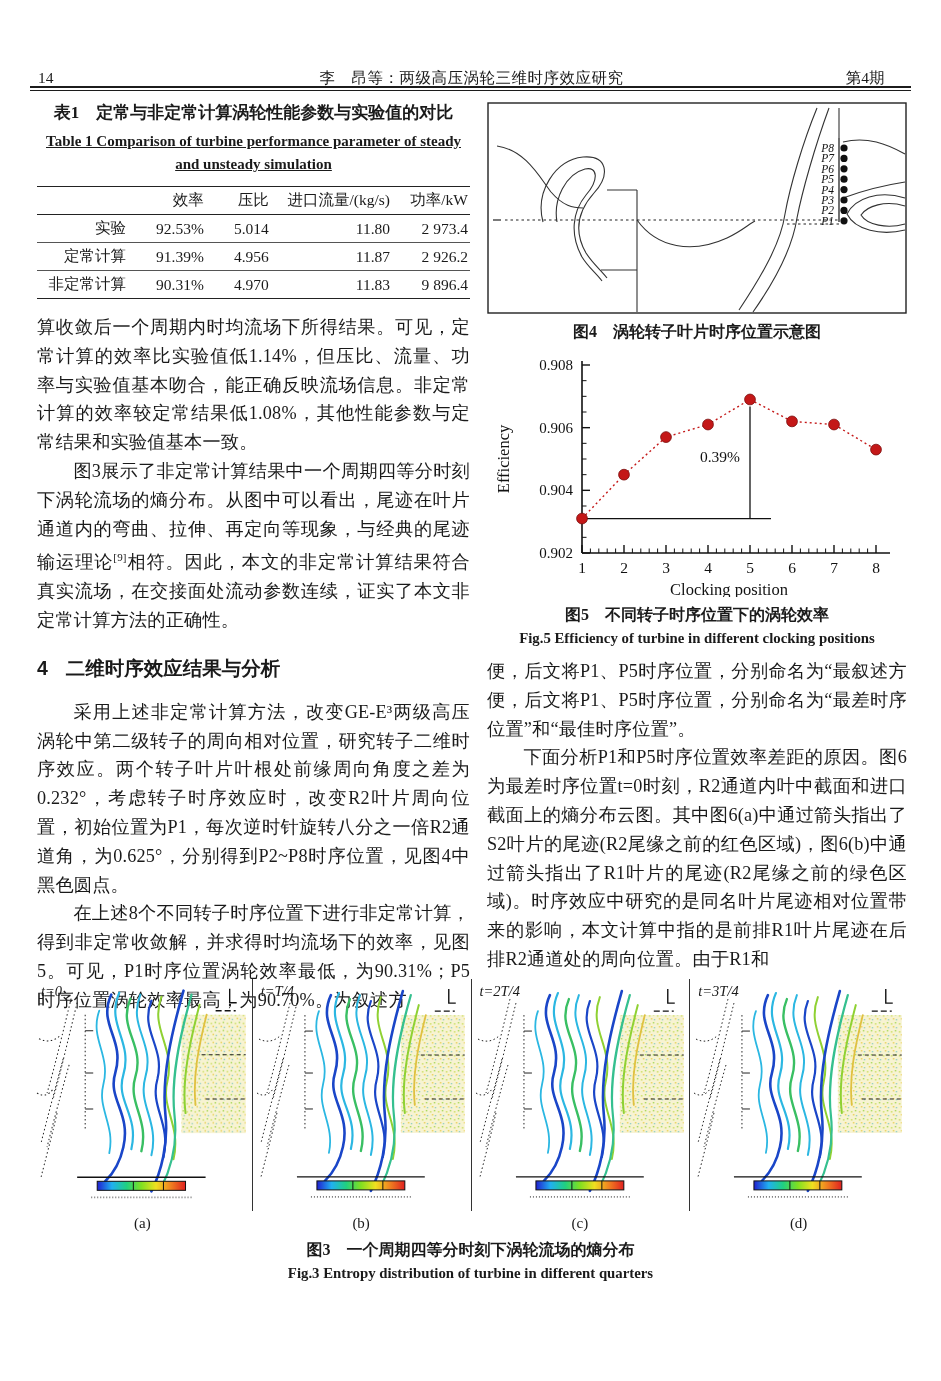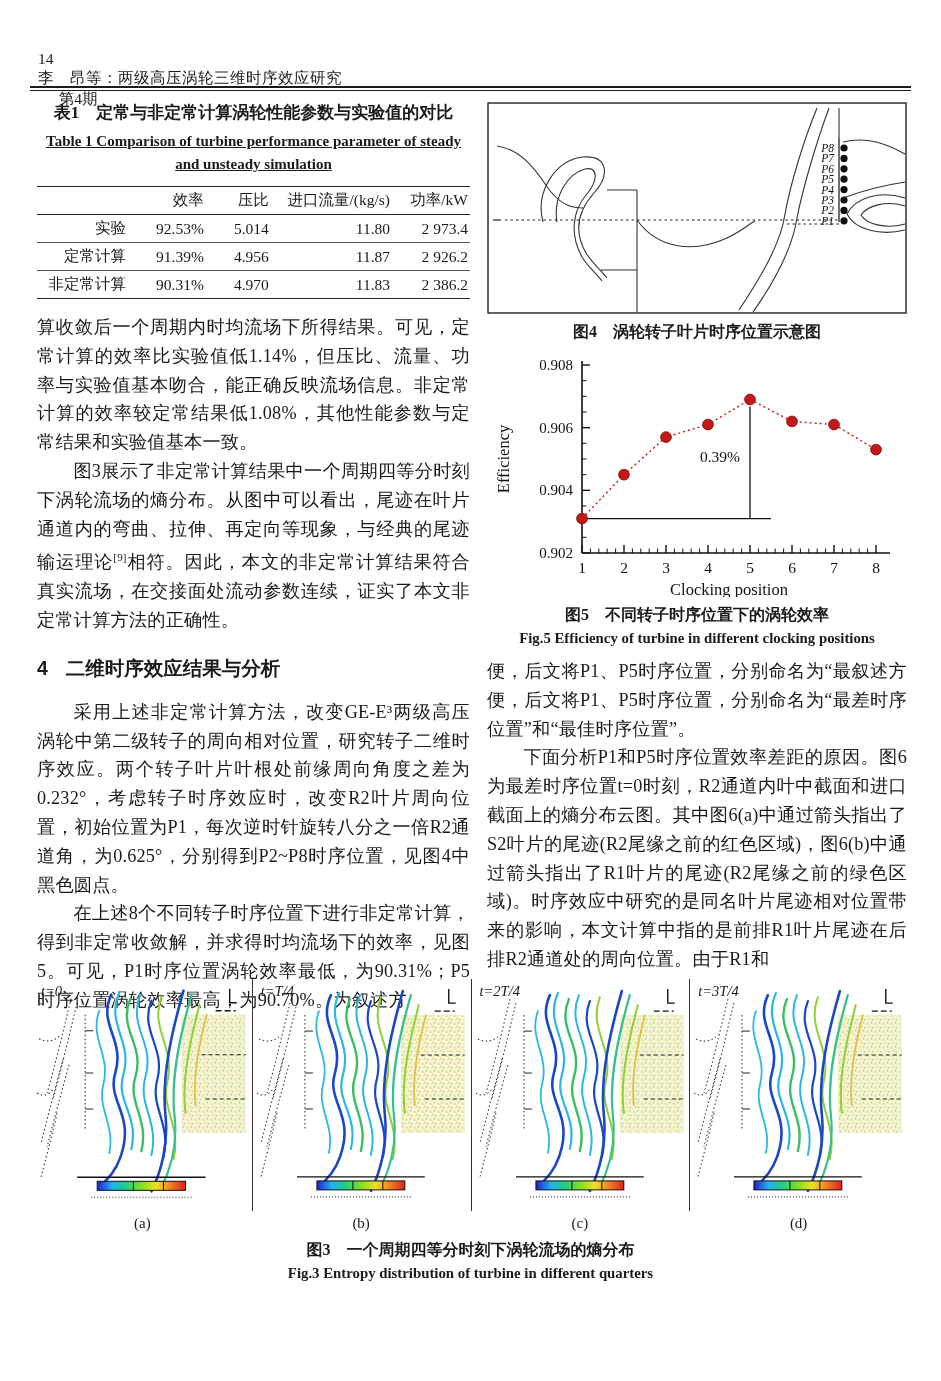--- a/index.html
+++ b/index.html
@@ -4,22 +4,22 @@
 <style>
   * { margin:0; padding:0; box-sizing:border-box; }
   html,body { background:#e8e8e8; }
   .page {
     position:relative; width:941px; height:1381px; margin:0 auto;
     background:#ffffff; color:#1a1a1a;
     font-family:"Liberation Serif","DejaVu Serif",serif;
     overflow:hidden;
   }
   
-  .hdr { position:absolute; top:50px; left:38px; right:36px; display:flex;
-         align-items:baseline; font-size:15.5px;flex-direction:column; }
+  .hdr { position:absolute; top:68px; left:38px; right:36px; display:flex;
+         align-items:baseline; font-size:15.5px; }
   .hdr .pnum { width:80px; }
   .hdr .rtitle { flex:1; text-align:center; letter-spacing:0.5px; }
   .hdr .issue { width:80px; text-align:center; }
   .hdr-rule { position:absolute; top:86px; left:30px; width:881px; height:5px;
               border-top:2.2px solid #1c1c1c; border-bottom:1.1px solid #1c1c1c; }
 
   
   #col-left  { position:absolute; left:37px;  top:99px;  width:433px; }
   #col-right { position:absolute; left:487px; top:102px; width:420px; }
 
@@ -104,21 +104,21 @@
           <td>91.39%</td>
           <td>4.956</td>
           <td>11.87</td>
           <td>2 926.2</td>
         </tr>
         <tr>
           <td>非定常计算</td>
           <td>90.31%</td>
           <td>4.970</td>
           <td>11.83</td>
-          <td>2 386.2</td>
+          <td>9 896.4</td>
         </tr>
       </tbody>
     </table>
 
     <p class="body">算收敛后一个周期内时均流场下所得结果。可见，定常计算的效率比实验值低1.14%，但压比、流量、功率与实验值基本吻合，能正确反映流场信息。非定常计算的效率较定常结果低1.08%，其他性能参数与定常结果和实验值基本一致。</p>
     <p class="body indent"><span>图3展示了非定常计算结果中一个周期四等分时刻下涡轮流场的熵分布。从图中可以看出，尾迹在叶片通道内的弯曲、拉伸、再定向等现象，与经典的尾迹输运理论</span><sup class="ref">[9]</sup><span>相符。因此，本文的非定常计算结果符合真实流场，在交接面处流动参数连续，证实了本文非定常计算方法的正确性。</span></p>
 
     <h2 class="sec">
       <span class="num">4</span><span>二维时序效应结果与分析</span>
     </h2>

